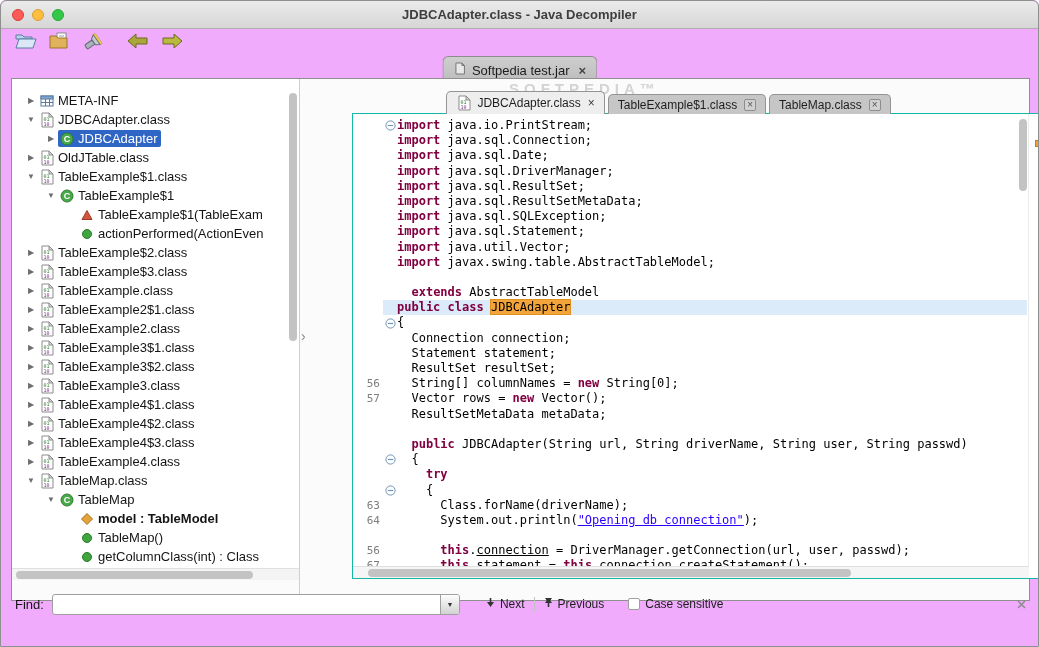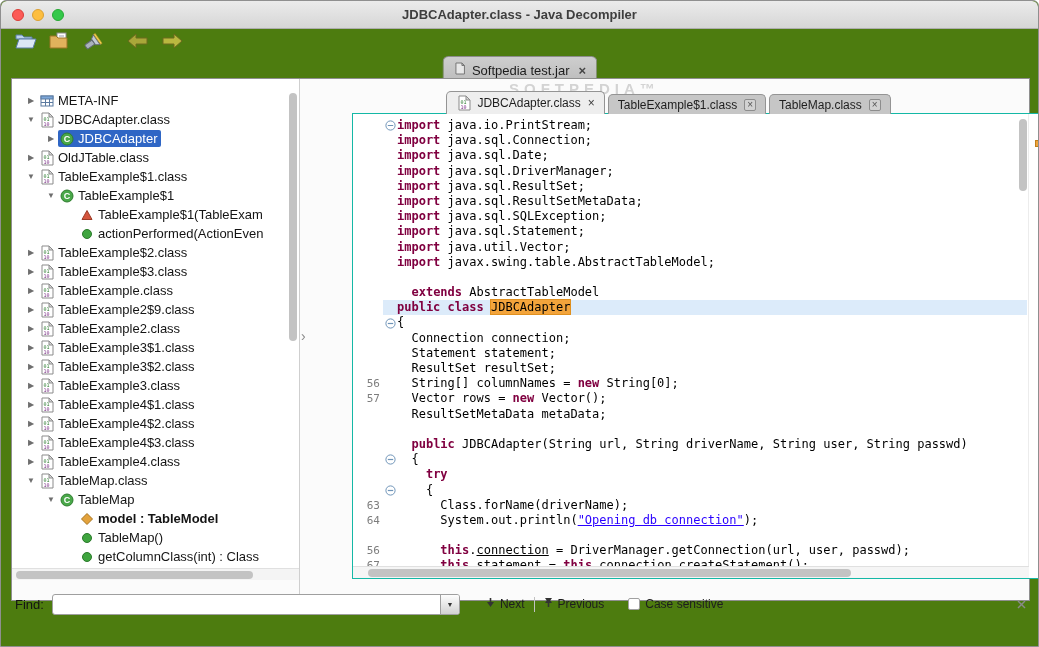--- a/index.html
+++ b/index.html
@@ -1,18 +1,18 @@
 <!DOCTYPE html>
 <html><head>
 <meta charset="utf-8">
 <style>
   * { margin:0; padding:0; box-sizing:border-box; }
   html,body { width:1039px; height:647px; }
   body { position:relative; font-family:"Liberation Sans",sans-serif; background:#fff; overflow:hidden; }
-  .window { position:absolute; inset:0; background:#4d7c0f; border:1px solid #8f8f8f; border-radius:6px 6px 0 0; overflow:hidden; }
+  .window { position:absolute; inset:0; background:#f0abfc; border:1px solid #8f8f8f; border-radius:6px 6px 0 0; overflow:hidden; }
 
   
   .titlebar { position:absolute; left:0; top:0; width:100%; height:28px;
     background:linear-gradient(#ebebeb,#d6d6d6); border-bottom:1px solid #aeaeae; border-radius:6px 6px 0 0; }
   .traffic { position:absolute; left:11px; top:8px; display:flex; gap:8px; }
   .light { width:12px; height:12px; border-radius:50%; display:inline-block; }
   .light.red    { background:#fc5b57; border:1px solid #da3e38; }
   .light.yellow { background:#fdbe3f; border:1px solid #dba032; }
   .light.green  { background:#34c84a; border:1px solid #26a934; }
   .win-title { display:block; text-align:center; line-height:27px; font-size:13px; font-weight:bold; color:#3e3e3e; }
@@ -305,21 +305,21 @@
           <span class="expander">▶</span>
           <span class="tree-content">
             <span class="tree-icon">
               <svg width="16" height="16" viewBox="0 0 16 16">
                 <path d="M3 1 h7 l4 4 v10 h-11 z" fill="#fff" stroke="#8b8b8b"></path>
                 <path d="M10 1 l4 4 h-4 z" fill="#d8d8d8" stroke="#8b8b8b"></path>
                 <text x="4.5" y="9" font-size="5" fill="#2f7d32" font-family="monospace">01</text>
                 <text x="4.5" y="14" font-size="5" fill="#7b2f85" font-family="monospace">10</text>
               </svg>
             </span>
-            <span class="tree-label">TableExample2$9.class</span>
+            <span class="tree-label">TableExample2$1.class</span>
           </span>
         </div>
         <div class="tree-row" style="padding-left: 12px;">
           <span class="expander">▶</span>
           <span class="tree-content">
             <span class="tree-icon">
               <svg width="16" height="16" viewBox="0 0 16 16">
                 <path d="M3 1 h7 l4 4 v10 h-11 z" fill="#fff" stroke="#8b8b8b"></path>
                 <path d="M10 1 l4 4 h-4 z" fill="#d8d8d8" stroke="#8b8b8b"></path>
                 <text x="4.5" y="9" font-size="5" fill="#2f7d32" font-family="monospace">01</text>

